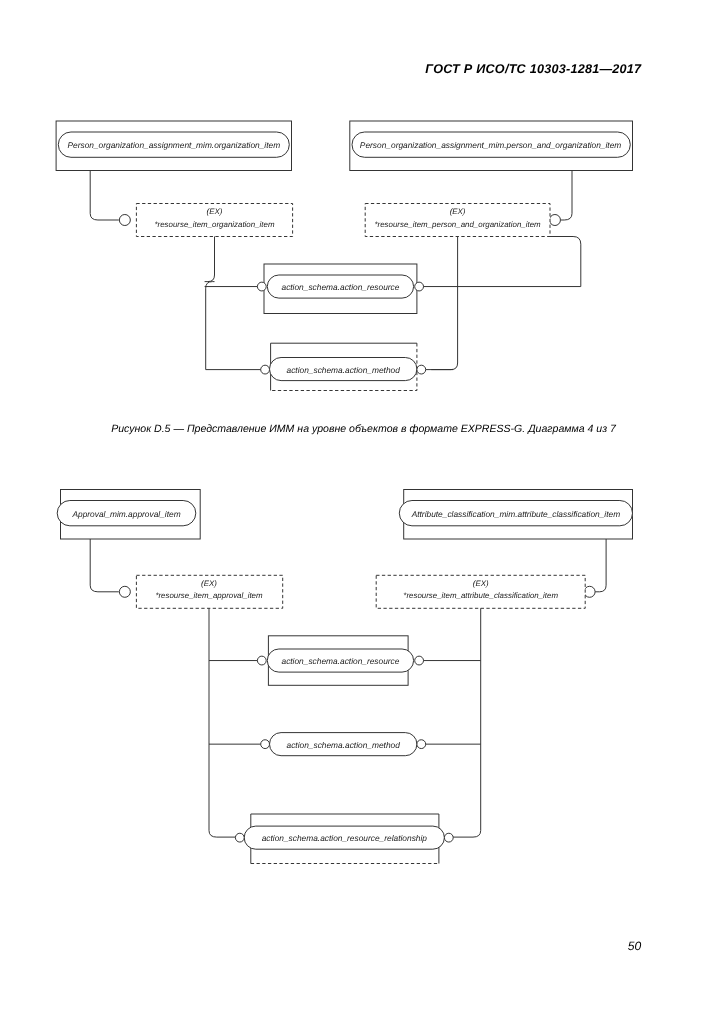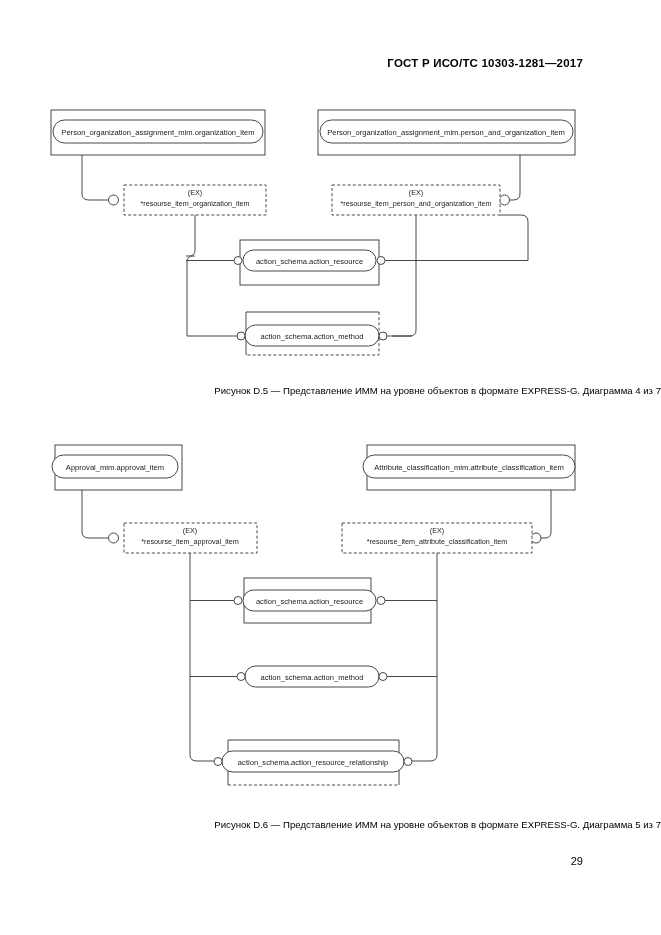--- a/index.html
+++ b/index.html
@@ -13,20 +13,21 @@
     position: relative;
     font-family: "Liberation Sans", sans-serif;
     color: #000000;
     overflow: hidden;
   }
   .page {
     position: absolute;
     top: 0; left: 0;
     width: 661px;
     height: 935px;
+    font-style: italic;
   }
   .doc-header {
     position: absolute;
     top: 57px;
     right: 78px;
     font-size: 11.5px;
     font-weight: bold;
     letter-spacing: 0.2px;
     white-space: nowrap;
   }
@@ -34,21 +35,21 @@
     position: absolute;
     bottom: 68px;
     right: 78px;
     font-size: 11px;
     font-weight: normal;
   }
   .caption {
     position: absolute;
     left: 0;
     width: 661px;
-    text-align: right;
+    text-align: center;
     font-size: 9.6px;
     white-space: nowrap;
   }
   #caption-d5 { top: 385px; }
   #caption-d6 { top: 819px; }
 
   
   .diagram {
     position: absolute;
     left: 0; top: 0;
@@ -204,17 +205,16 @@
         <path d="M 228 785 L 228 740 L 399 740 L 399 785" stroke="#333333" fill="none"></path>
         <path d="M 228 785 L 399 785" stroke="#333333" stroke-dasharray="3,2.2" fill="none"></path>
         <rect x="222" y="751" width="182" height="21" rx="10.5" ry="10.5" stroke="#333333" fill="#ffffff"></rect>
         <text class="ent-label" x="313" y="764.8" text-anchor="middle" stroke="none">action_schema.action_resource_relationship</text>
         <circle cx="218" cy="761.5" r="4" stroke="#333333" fill="#ffffff"></circle>
         <circle cx="408" cy="761.5" r="4" stroke="#333333" fill="#ffffff"></circle>
       </g>
     </svg>
   </div>
 
-  <div class="caption" id="caption-d6">Рисунок D.6 — Представление ИММ на уровне объектов в формате EXPRESS-G. Диаграмма 5 из 7</div>
-
-  <div class="page-number">29</div>
+
+  <div class="page-number">50</div>
 
 </div>
 
 </body></html>

